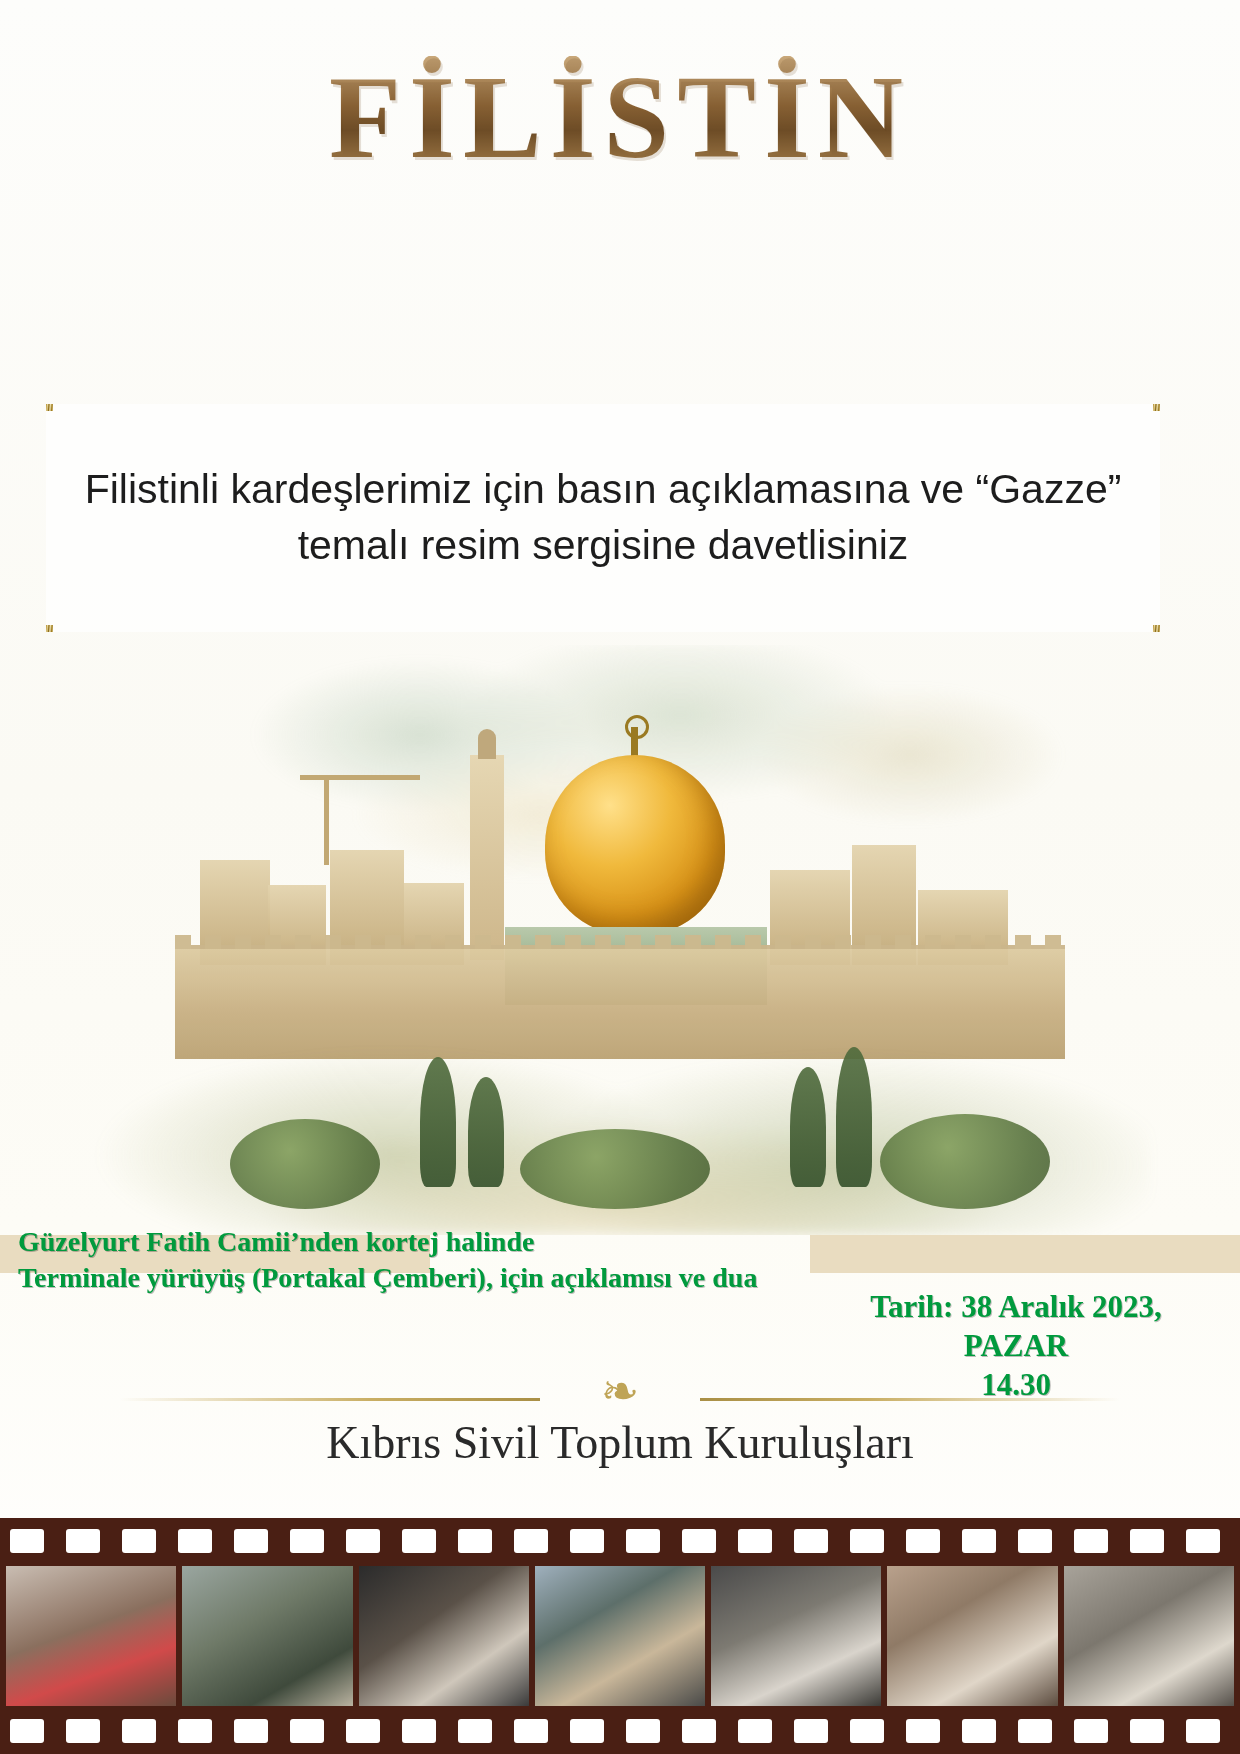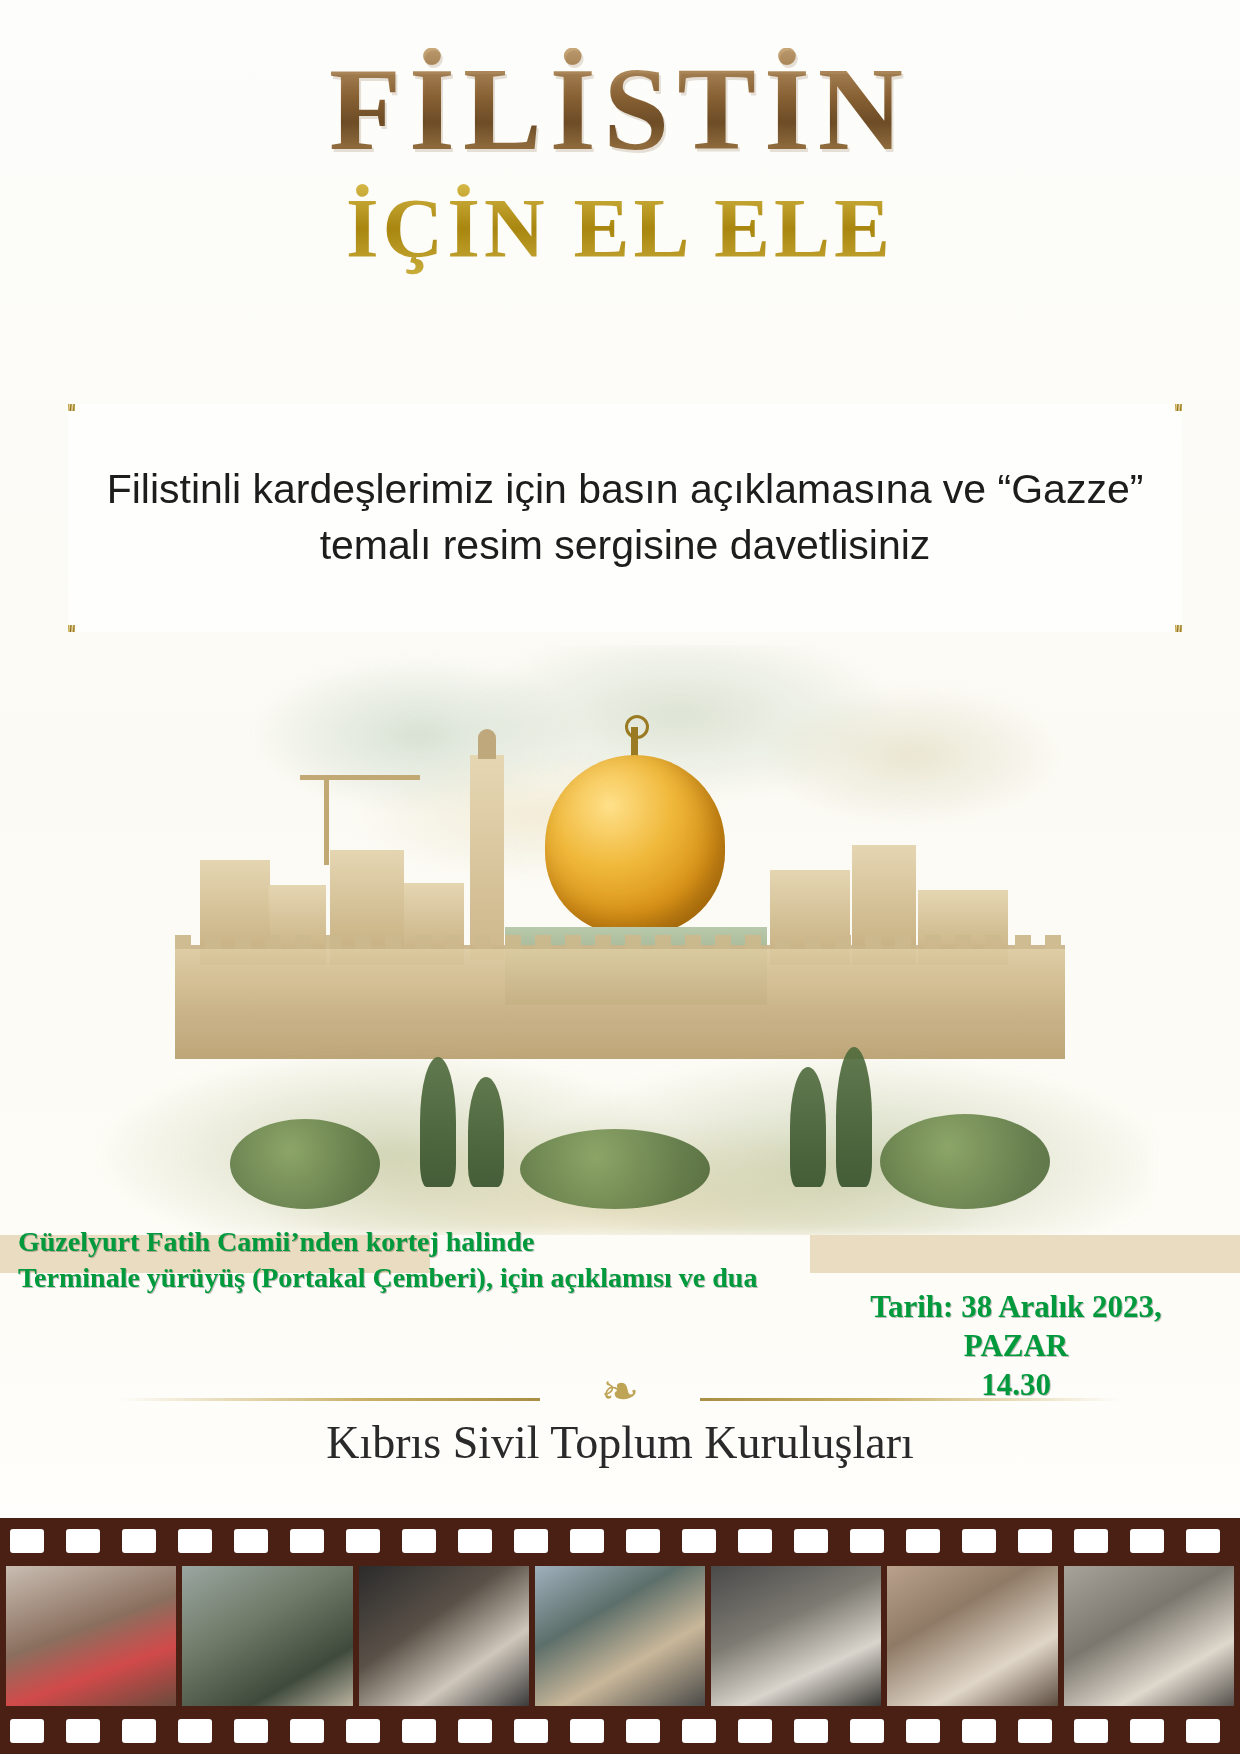--- a/index.html
+++ b/index.html
@@ -32,21 +32,21 @@
     width: 1240px;
     text-align: center;
   }
 
   .title-main {
     font-family: "Liberation Serif", serif;
     font-weight: bold;
     font-size: 118px;
     letter-spacing: 8px;
     line-height: 1.05;
-    margin: 8px;
+    margin: 16px;
     color: #8a6a3a;
     background: linear-gradient(180deg, #c9a87a 0%, #8a6234 40%, #6b4a24 60%, #b89058 100%);
     -webkit-background-clip: text;
     background-clip: text;
     -webkit-text-fill-color: transparent;
     text-shadow: 2px 3px 0 rgba(120, 90, 50, 0.18);
   }
 
   .title-sub {
     font-family: "Liberation Serif", serif;
@@ -58,21 +58,21 @@
     background: linear-gradient(180deg, #d8bb4a 0%, #a8860f 50%, #cbae3c 100%);
     -webkit-background-clip: text;
     background-clip: text;
     -webkit-text-fill-color: transparent;
   }
 
   
   .invite-box {
     position: absolute;
     top: 404px;
-    left: 68px;
+    left: 46px;
     width: 1114px;
     height: 228px;
     box-sizing: border-box;
     border: 7px solid transparent;
     border-image: linear-gradient(115deg, #b38b2a 0%, #e8d48a 18%, #9a7720 38%, #f0e2ab 55%, #a07e24 78%, #dcc madeup 100%) 1;
     border-image-source: linear-gradient(115deg, #a8801f 0%, #e9d79a 20%, #8d6c18 40%, #f2e6b4 58%, #9c7a21 80%, #e2cf8e 100%);
     background: rgba(255, 255, 255, 0.72);
     display: flex;
     align-items: center;
     justify-content: center;
@@ -377,21 +377,20 @@
   .f6 { background: linear-gradient(150deg, #b9a18c 0%, #8f7a66 35%, #e0d6c8 70%, #5c4c3f 100%); }
   .f7 { background: linear-gradient(150deg, #a8a39a 0%, #7c776e 40%, #ded8cd 72%, #55504a 100%); }
 </style>
 </head>
 <body>
 
 <div class="poster">
 
   <div class="title-area">
     <h1 class="title-main">FİLİSTİN</h1>
-    <h2 class="title-sub">İÇİN EL ELE</h2>
   </div>
 
   <div class="invite-box">
     <div class="invite-text">Filistinli kardeşlerimiz  için basın açıklamasına ve “Gazze” temalı resim sergisine davetlisiniz</div>
   </div>
 
   <div class="art">
     <div class="sky-wash"></div>
 
     <div class="bldg" style="left:200px;top:215px;width:70px;height:105px;"></div>

